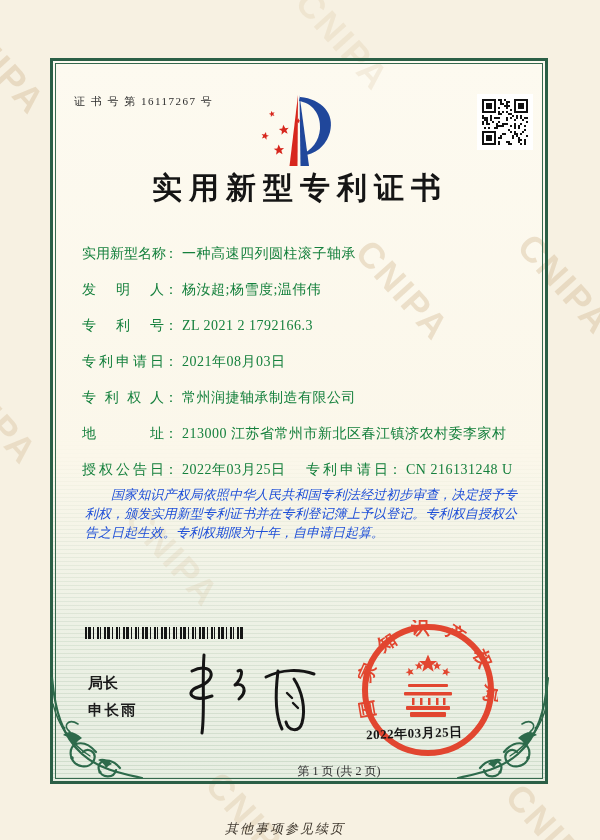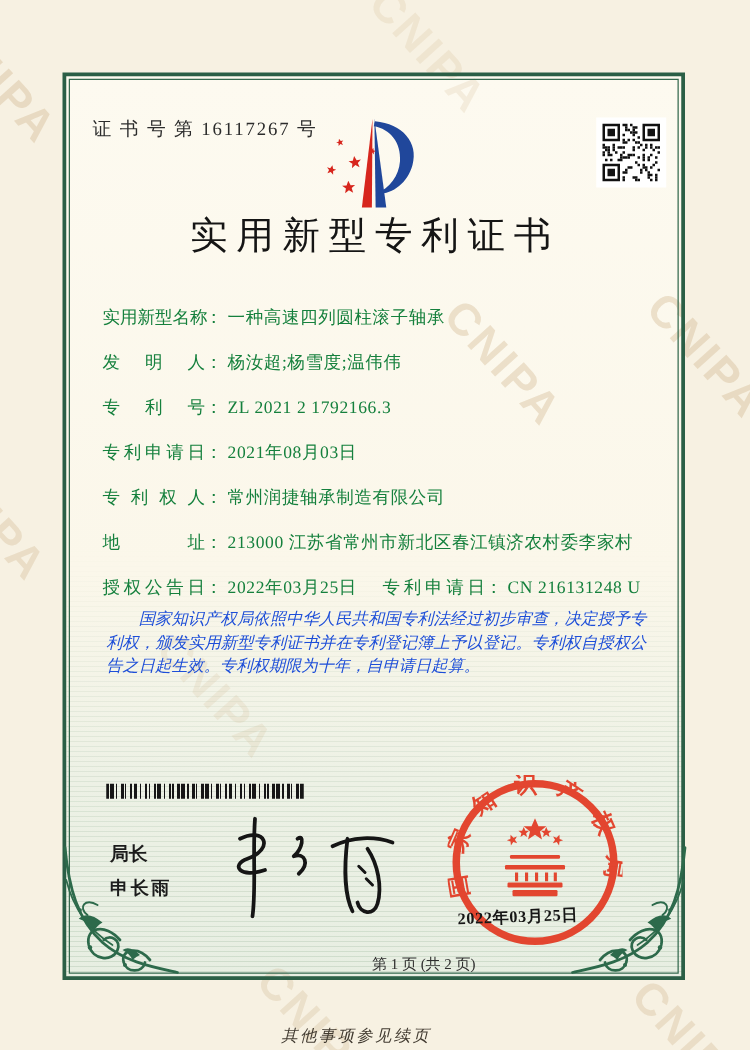--- a/index.html
+++ b/index.html
@@ -31,24 +31,24 @@
   
   .frame{left:50px;top:58px;width:498px;height:726px;z-index:5;border:3px solid #2b5f46;
          box-sizing:border-box;pointer-events:none;}
   .frame::before{content:"";position:absolute;inset:2px;border:1px solid #35694e;}
 
   .flourish{z-index:6;pointer-events:none;}
   .flourish.br{left:452px;top:676px;}
   .flourish.bl{left:48px;top:676px;transform:scaleX(-1);}
 
   
-  .cert-no{left:74px;top:94px;font-size:15px;letter-spacing:1.5px;color:#2c2c2c;z-index:4;}
+  .cert-no{left:74px;top:94px;font-size:11px;letter-spacing:1.5px;color:#2c2c2c;z-index:4;}
   .logo{left:252px;top:90px;z-index:4;}
   .qr{left:477px;top:94px;width:56px;height:56px;background:#fff;padding:3px;box-sizing:border-box;z-index:4;}
-  .title{left:0;top:168px;width:600px;text-align:center;font-size:30px;font-weight:normal;
+  .title{left:0;top:168px;width:600px;text-align:center;font-size:30px;font-weight:bold;
          letter-spacing:7px;color:#151515;z-index:4;}
 
   
   .frow{position:absolute;left:82px;right:80px;z-index:4;font-size:14px;color:#15803d;
         font-weight:500;white-space:nowrap;}
   .flabel{display:inline-block;width:82px;text-align:justify;text-align-last:justify;
           -moz-text-align-last:justify;vertical-align:bottom;}
   .fcolon{display:inline-block;margin-right:4px;}
   .fvalue{letter-spacing:0.5px;}
   .r1{top:245px;} .r2{top:281px;} .r3{top:317px;} .r4{top:353px;}

